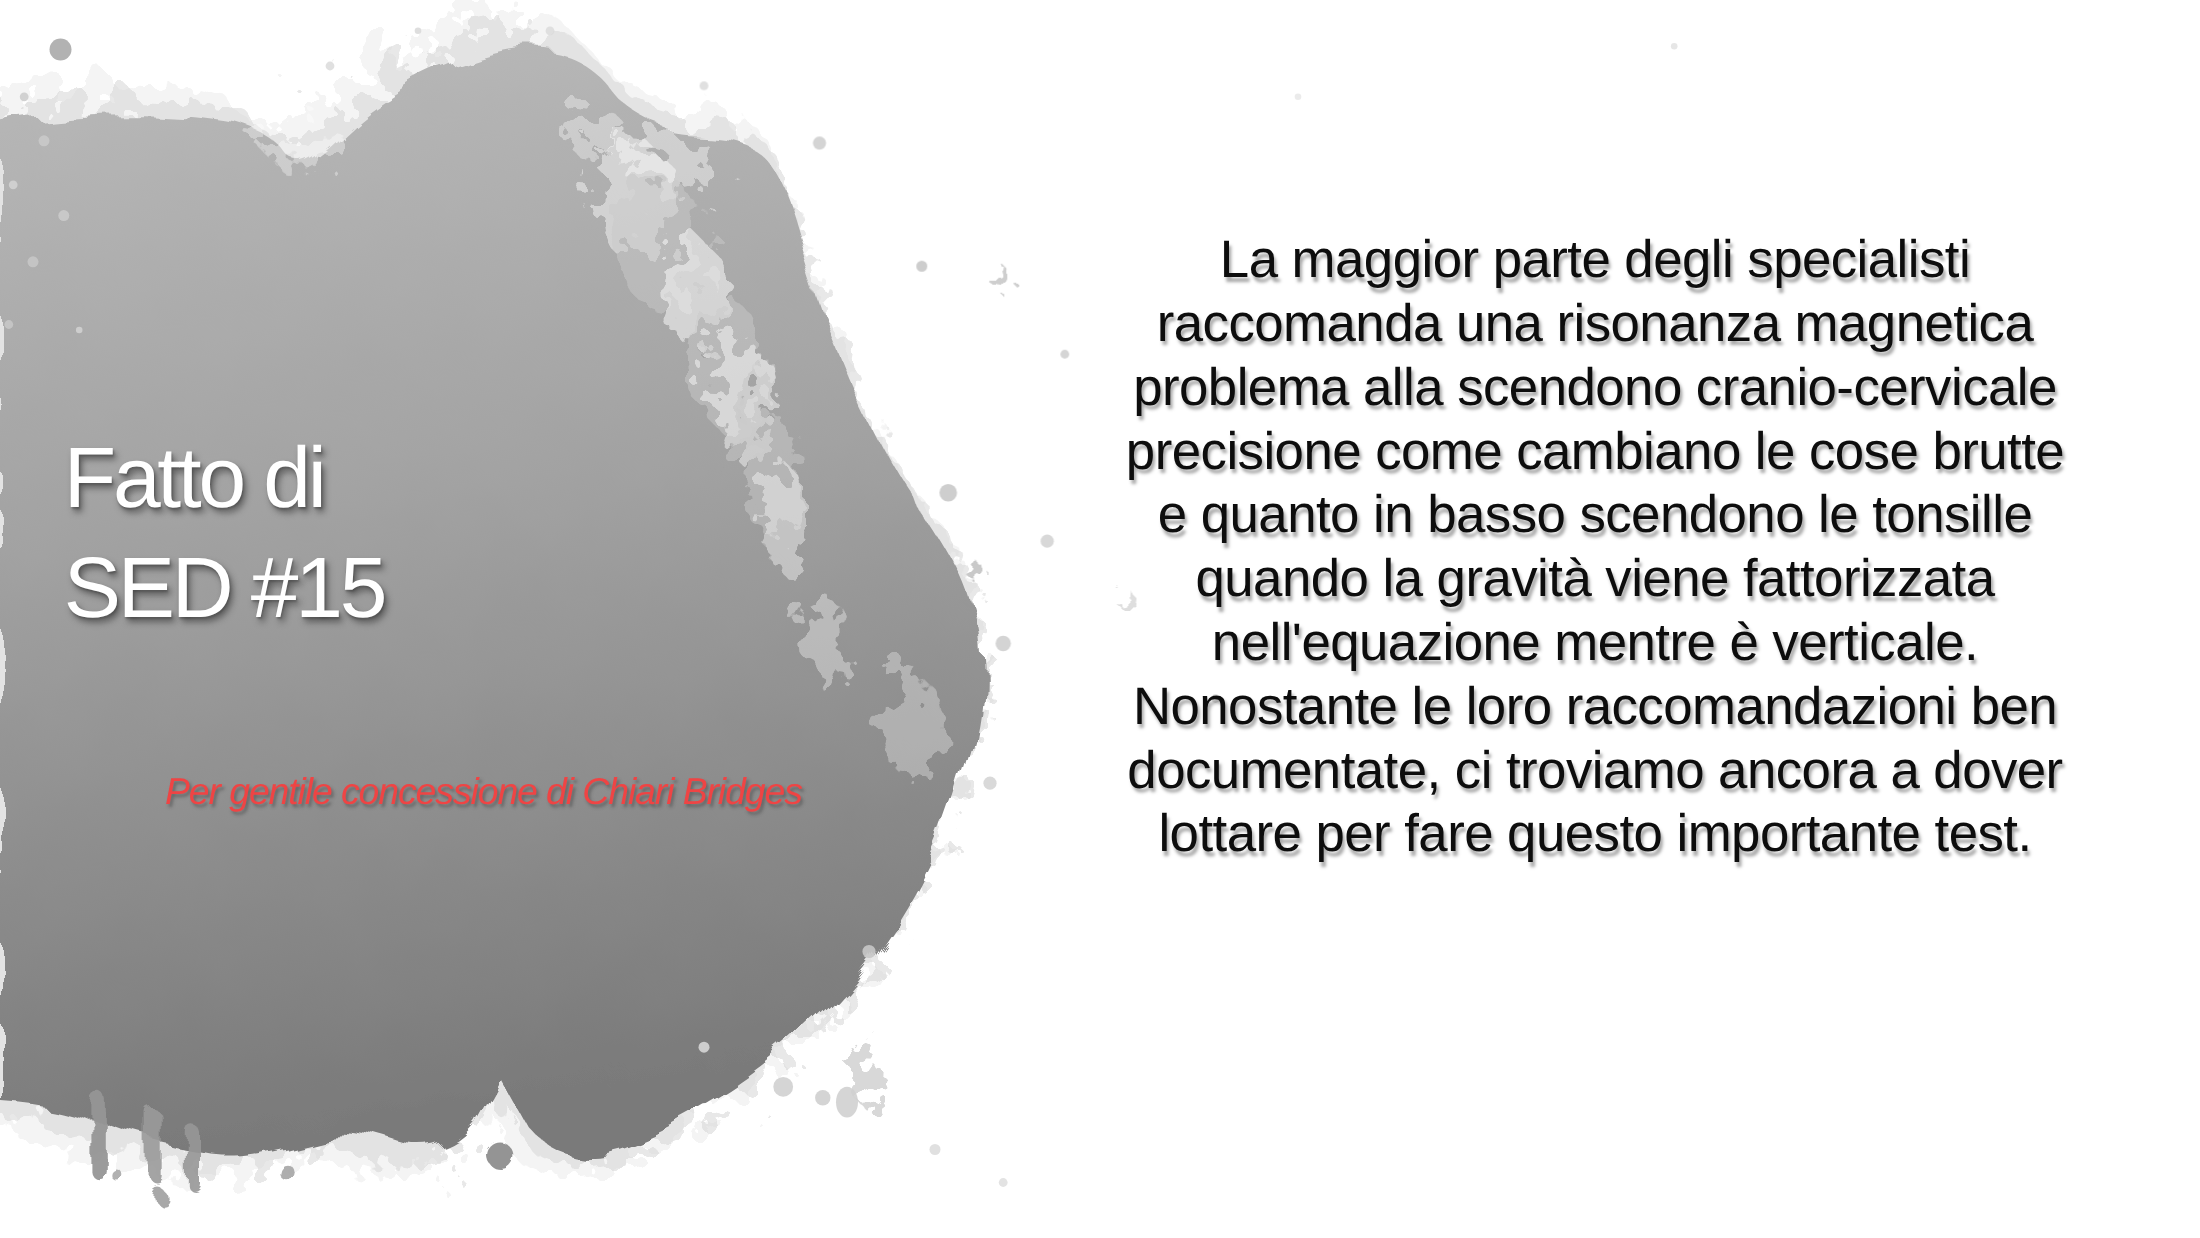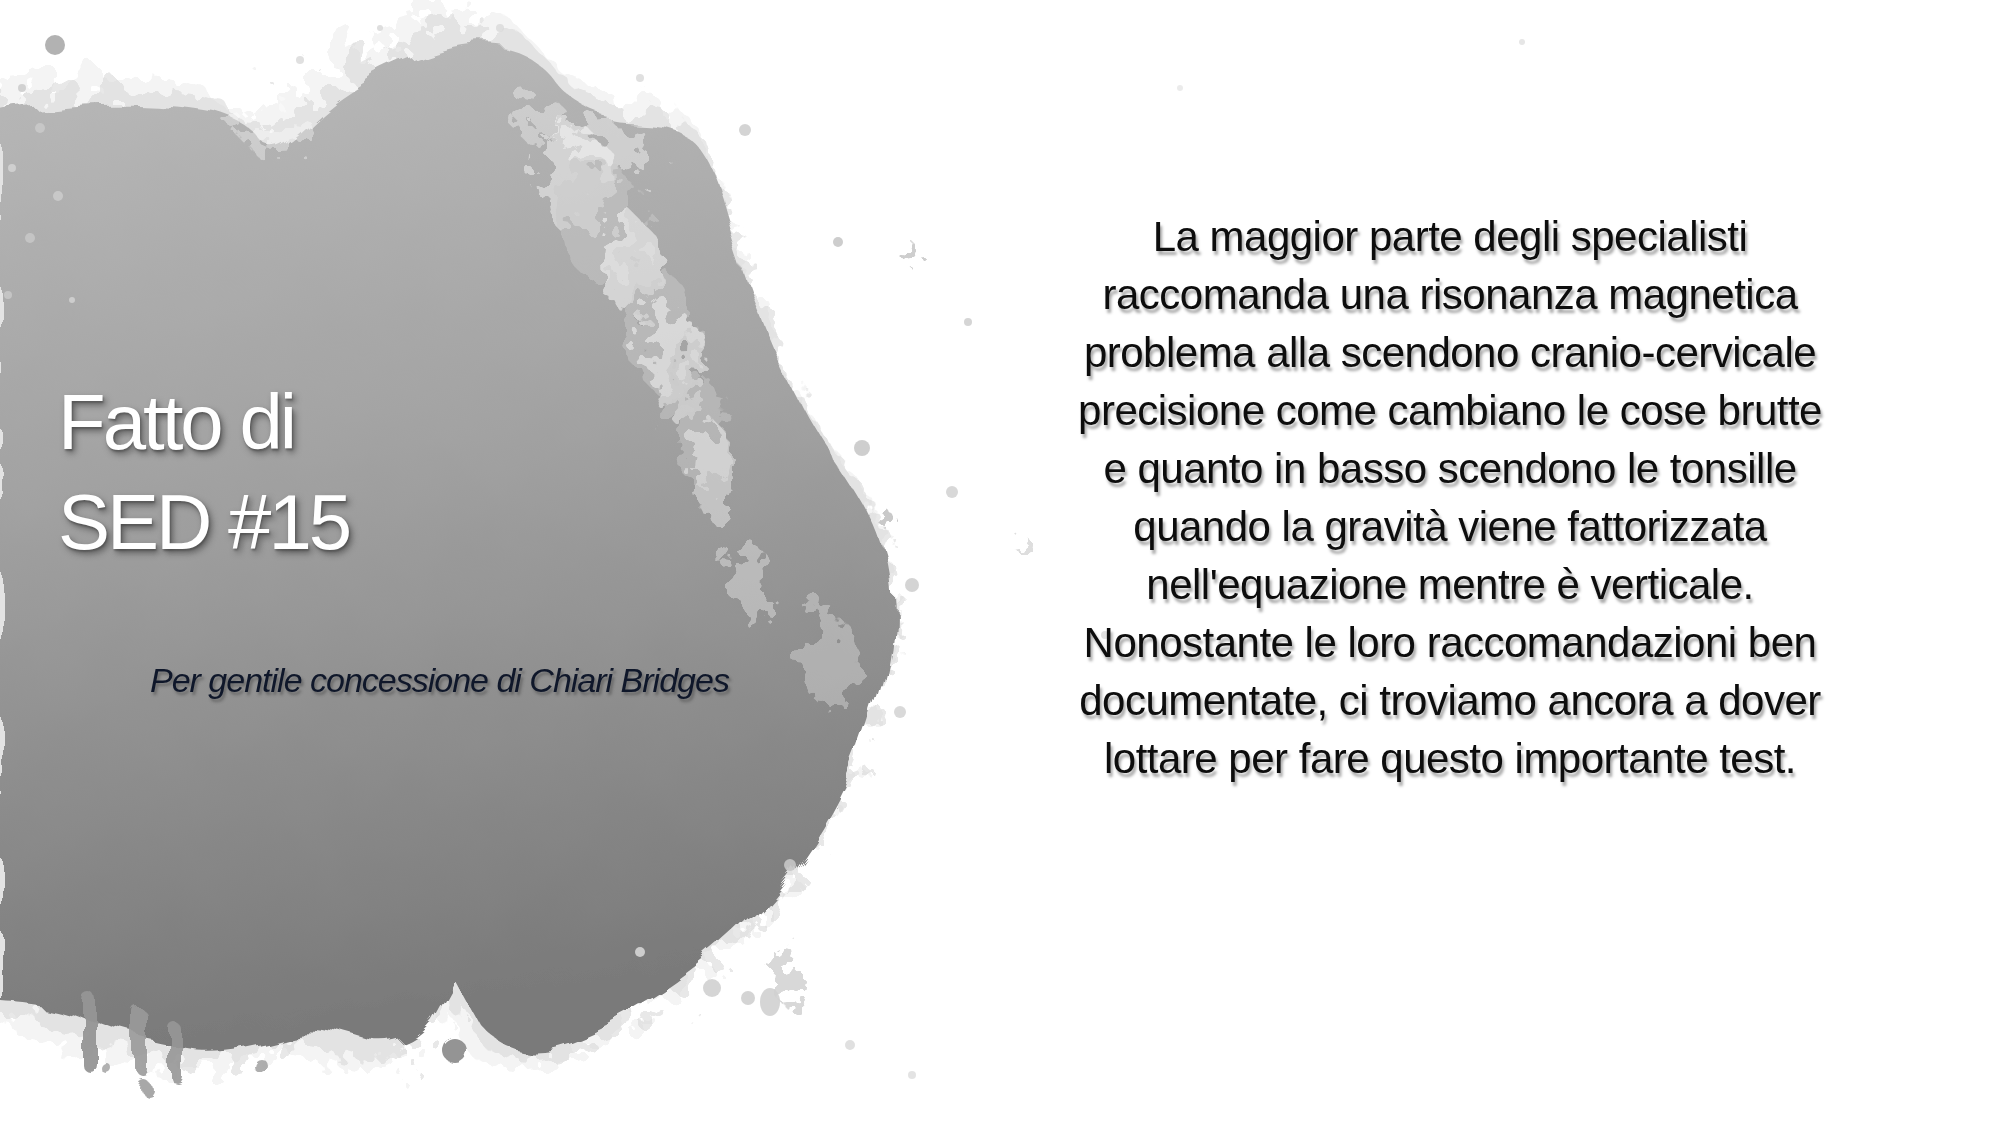--- a/index.html
+++ b/index.html
@@ -5,42 +5,42 @@
   html,body{margin:0;padding:0;background:#ffffff;}
   .slide{
     position:relative;
     width:2000px;height:1125px;
     overflow:hidden;
     background:#ffffff;
     font-family:"Liberation Sans", sans-serif;
   }
   .splash-svg{position:absolute;left:0;top:0;width:2000px;height:1125px;}
   .title-block{
-    position:absolute;left:58px;top:372px;
+    position:absolute;left:58px;top:384px;
     color:#ffffff;
     font-size:78px;line-height:100px;
     letter-spacing:-3px;
     font-weight:400;
     text-shadow:3px 4px 6px rgba(40,40,40,0.55), 1px 2px 2px rgba(60,60,60,0.45);
     white-space:nowrap;
   }
   .subtitle{
-    position:absolute;left:150px;top:660px;
-    color:#0f172a;
+    position:absolute;left:150px;top:700px;
+    color:#ef4444;
     font-style:italic;
     font-size:34px;line-height:40px;
     letter-spacing:-1px;
     text-shadow:2px 3px 3px rgba(50,50,50,0.45);
     white-space:nowrap;
   }
   .body-block{
     position:absolute;left:960px;top:208px;width:980px;
     text-align:center;
     color:#0d0d0d;
-    font-size:42px;line-height:58px;
+    font-size:48px;line-height:58px;
     letter-spacing:-0.5px;
     text-shadow:2px 4px 3px rgba(0,0,0,0.35);
   }
   .body-line{white-space:nowrap;}
 </style>
 </head>
 <body>
 
 <div class="slide">
 

